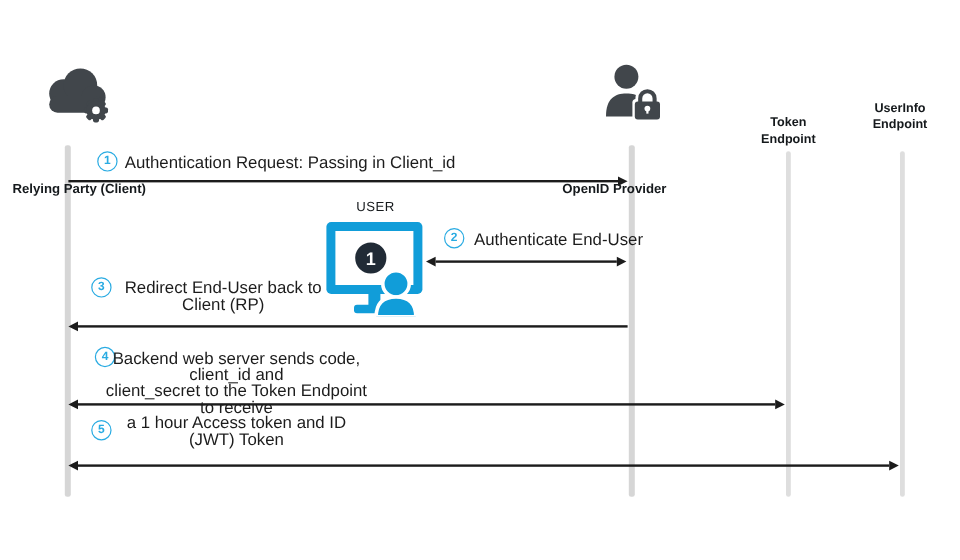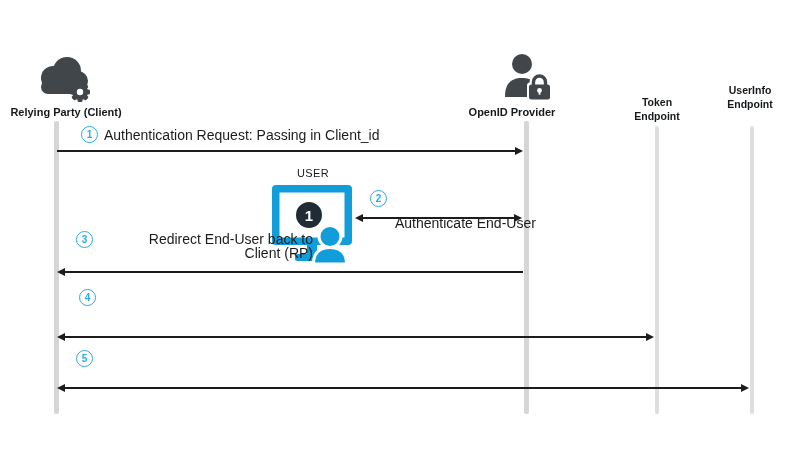--- a/index.html
+++ b/index.html
@@ -10,44 +10,44 @@
   
   .lifeline{position:absolute;top:121px;height:293px;width:5px;background:#d6d6d6;border-radius:2px;}
   #ll-rp{left:54px;}
   #ll-op{left:524px;}
   #ll-token{left:655px;top:126px;height:288px;width:4px;background:#dedede;}
   #ll-userinfo{left:750px;top:126px;height:288px;width:4px;background:#dedede;}
   
   #icon-rp{position:absolute;left:33px;top:52px;}
   #icon-op{position:absolute;left:502px;top:52px;}
   
-  .actor-label{position:absolute;font-size:11px;font-weight:bold;color:#15191c;text-align:center;}
+  .actor-label{position:absolute;font-size:11px;font-weight:bold;color:#15191c;text-align:center;margin-top:46px;}
   #lbl-rp{left:0px;width:132px;top:106px;}
   #lbl-op{left:442px;width:140px;top:106px;}
   .endpoint-label{position:absolute;font-size:10.5px;color:#15191c;text-align:center;line-height:13.5px;font-weight:bold;}
   #lbl-token{left:607px;width:100px;top:96px;}
   #lbl-userinfo{left:700px;width:100px;top:84px;}
   
   #user-label{position:absolute;left:263px;width:100px;top:167px;font-size:11px;font-weight:normal;
     letter-spacing:.4px;text-align:center;color:#15191c;}
   #monitor{position:absolute;left:271px;top:184px;}
   
   .stepnum{position:absolute;width:17px;height:17px;border:1.6px solid #29abe2;border-radius:50%;
     color:#29abe2;font-size:10px;font-weight:bold;display:flex;align-items:center;justify-content:center;
     background:#fff;box-sizing:border-box;}
   #num1{left:81px;top:126px;}
   #num2{left:370px;top:190px;}
   #num3{left:76px;top:231px;}
   #num4{left:79px;top:289px;}
   #num5{left:76px;top:350px;}
   
   .steptext{position:absolute;font-size:14px;color:#1c1c1c;line-height:13.5px;white-space:nowrap;}
-  .steptext.center{text-align:right;white-space:normal;margin-left:36px;}
+  .steptext.center{text-align:center;white-space:normal;}
   #txt1{left:104px;top:129px;}
-  #txt2{left:395px;top:193px;margin-top:24px;}
+  #txt2{left:395px;top:193px;}
   #txt3{left:95px;top:233px;width:182px;}
   #txt4{left:86px;top:292px;width:222px;}
   #txt5{left:90px;top:352px;width:230px;}
   .steptext span{display:block;}
   
   .arrow{position:absolute;height:1.6px;background:#1c1c1c;}
   .arrow.head-right::after{content:"";position:absolute;right:-8px;top:-3.3px;width:0;height:0;
     border-top:4px solid transparent;border-bottom:4px solid transparent;border-left:8px solid #1c1c1c;}
   .arrow.head-left::before{content:"";position:absolute;left:-8px;top:-3.3px;width:0;height:0;
     border-top:4px solid transparent;border-bottom:4px solid transparent;border-right:8px solid #1c1c1c;}
@@ -133,18 +133,23 @@
   <div class="steptext" id="txt2">Authenticate End-User</div>
   <div class="arrow head-left head-right" id="ar2"></div>
 
   <div class="stepnum" id="num3">3</div>
   <div class="steptext center" id="txt3">
     <span>Redirect End-User back to Client (RP)</span>
   </div>
   <div class="arrow head-left" id="ar3"></div>
 
   <div class="stepnum" id="num4">4</div>
+  <div class="steptext center" id="txt4">
+    <span>Backend web server sends code, client_id and</span>
+    <span>client_secret to the Token Endpoint to receive</span>
+    <span>a 1 hour Access token and ID (JWT) Token</span>
+  </div>
   <div class="arrow head-left head-right" id="ar4"></div>
 
   <div class="stepnum" id="num5">5</div>
   <div class="arrow head-left head-right" id="ar5"></div>
 
 </div>
 
 </body></html>

